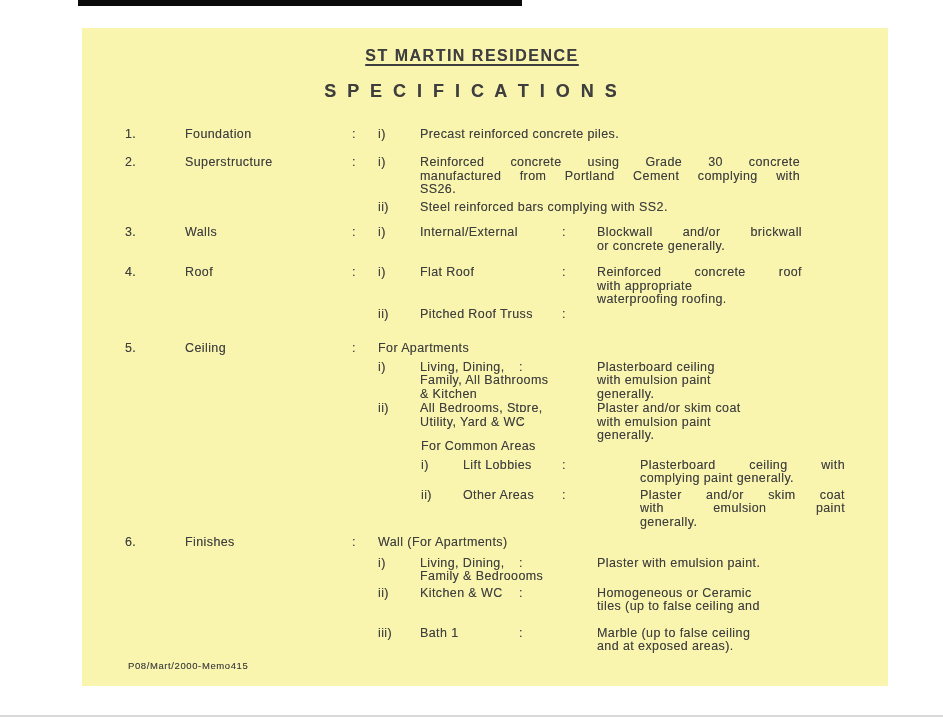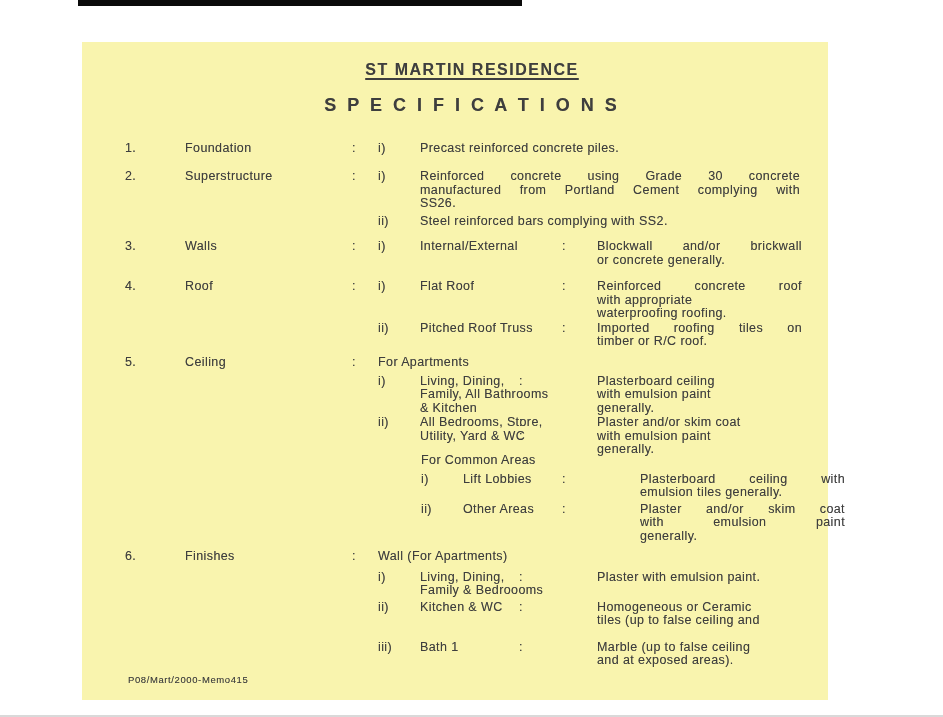--- a/index.html
+++ b/index.html
@@ -2,21 +2,21 @@
 <html><head>
 <meta charset="utf-8">
 <style>
   html,body{margin:0;padding:0}
   body{
     width:943px;height:717px;position:relative;background:#ffffff;overflow:hidden;
     font-family:"Liberation Sans","DejaVu Sans",sans-serif;
   }
   .scanbar-top{position:absolute;left:78px;top:0;width:444px;height:6px}
   .scanline-bottom{position:absolute;left:0;bottom:0;width:943px;height:2px;background:#d9d9d9}
-  .page{position:absolute;left:82px;top:42px;width:746px;height:658px}
+  .page{position:absolute;left:82px;top:28px;width:806px;height:658px}
   .block{position:absolute;left:0;font-size:12.5px;line-height:13.5px;letter-spacing:.4px;
          text-shadow:0 0 .5px rgba(62,62,62,.45)}
   .titlewrap{left:100px;width:580px;text-align:center}
   .doc-title{font-size:16px;font-weight:bold;letter-spacing:1.5px;text-decoration:underline;
              text-underline-offset:3px;text-decoration-thickness:1.5px}
   .doc-subtitle{font-size:18px;font-weight:bold;letter-spacing:3px}
   .row{display:flex;align-items:flex-start;width:806px;box-sizing:border-box;padding-left:43px}
   .row.cont{padding-left:339px}
   .num{width:60px;flex:none}
   .term{width:167px;flex:none}
@@ -131,24 +131,20 @@
           </div>
       </div>
       <div class="entry" style="margin-top:1px">
         <div class="marker">ii)</div>
         <div class="label n34 lines">
             <div>Pitched Roof Truss</div>
           </div>
         <div class="sep n34 lines">
             <div>:</div>
           </div>
-        <div class="desc lines just-first">
-            <div>Imported roofing tiles on</div>
-            <div>timber or R/C roof.</div>
-          </div>
       </div>
     </div>
   </div>
 
   <div class="block row" style="top:314px">
     <div class="num">5.</div>
     <div class="term">Ceiling</div>
     <div class="rsep">:</div>
     <div class="content">
       <div class="heading">For Apartments</div>
@@ -193,21 +189,21 @@
       <div class="entry" style="margin-top:5px">
         <div class="marker">i)</div>
         <div class="label n56 lines">
             <div>Lift Lobbies</div>
           </div>
         <div class="sep n56 lines">
             <div>:</div>
           </div>
         <div class="desc lines just-first">
             <div>Plasterboard ceiling with</div>
-            <div>emulsion tiles generally.</div>
+            <div>complying paint generally.</div>
           </div>
       </div>
       <div class="entry" style="margin-top:3px">
         <div class="marker">ii)</div>
         <div class="label n56 lines">
             <div>Other Areas</div>
           </div>
         <div class="sep n56 lines">
             <div>:</div>
           </div>

